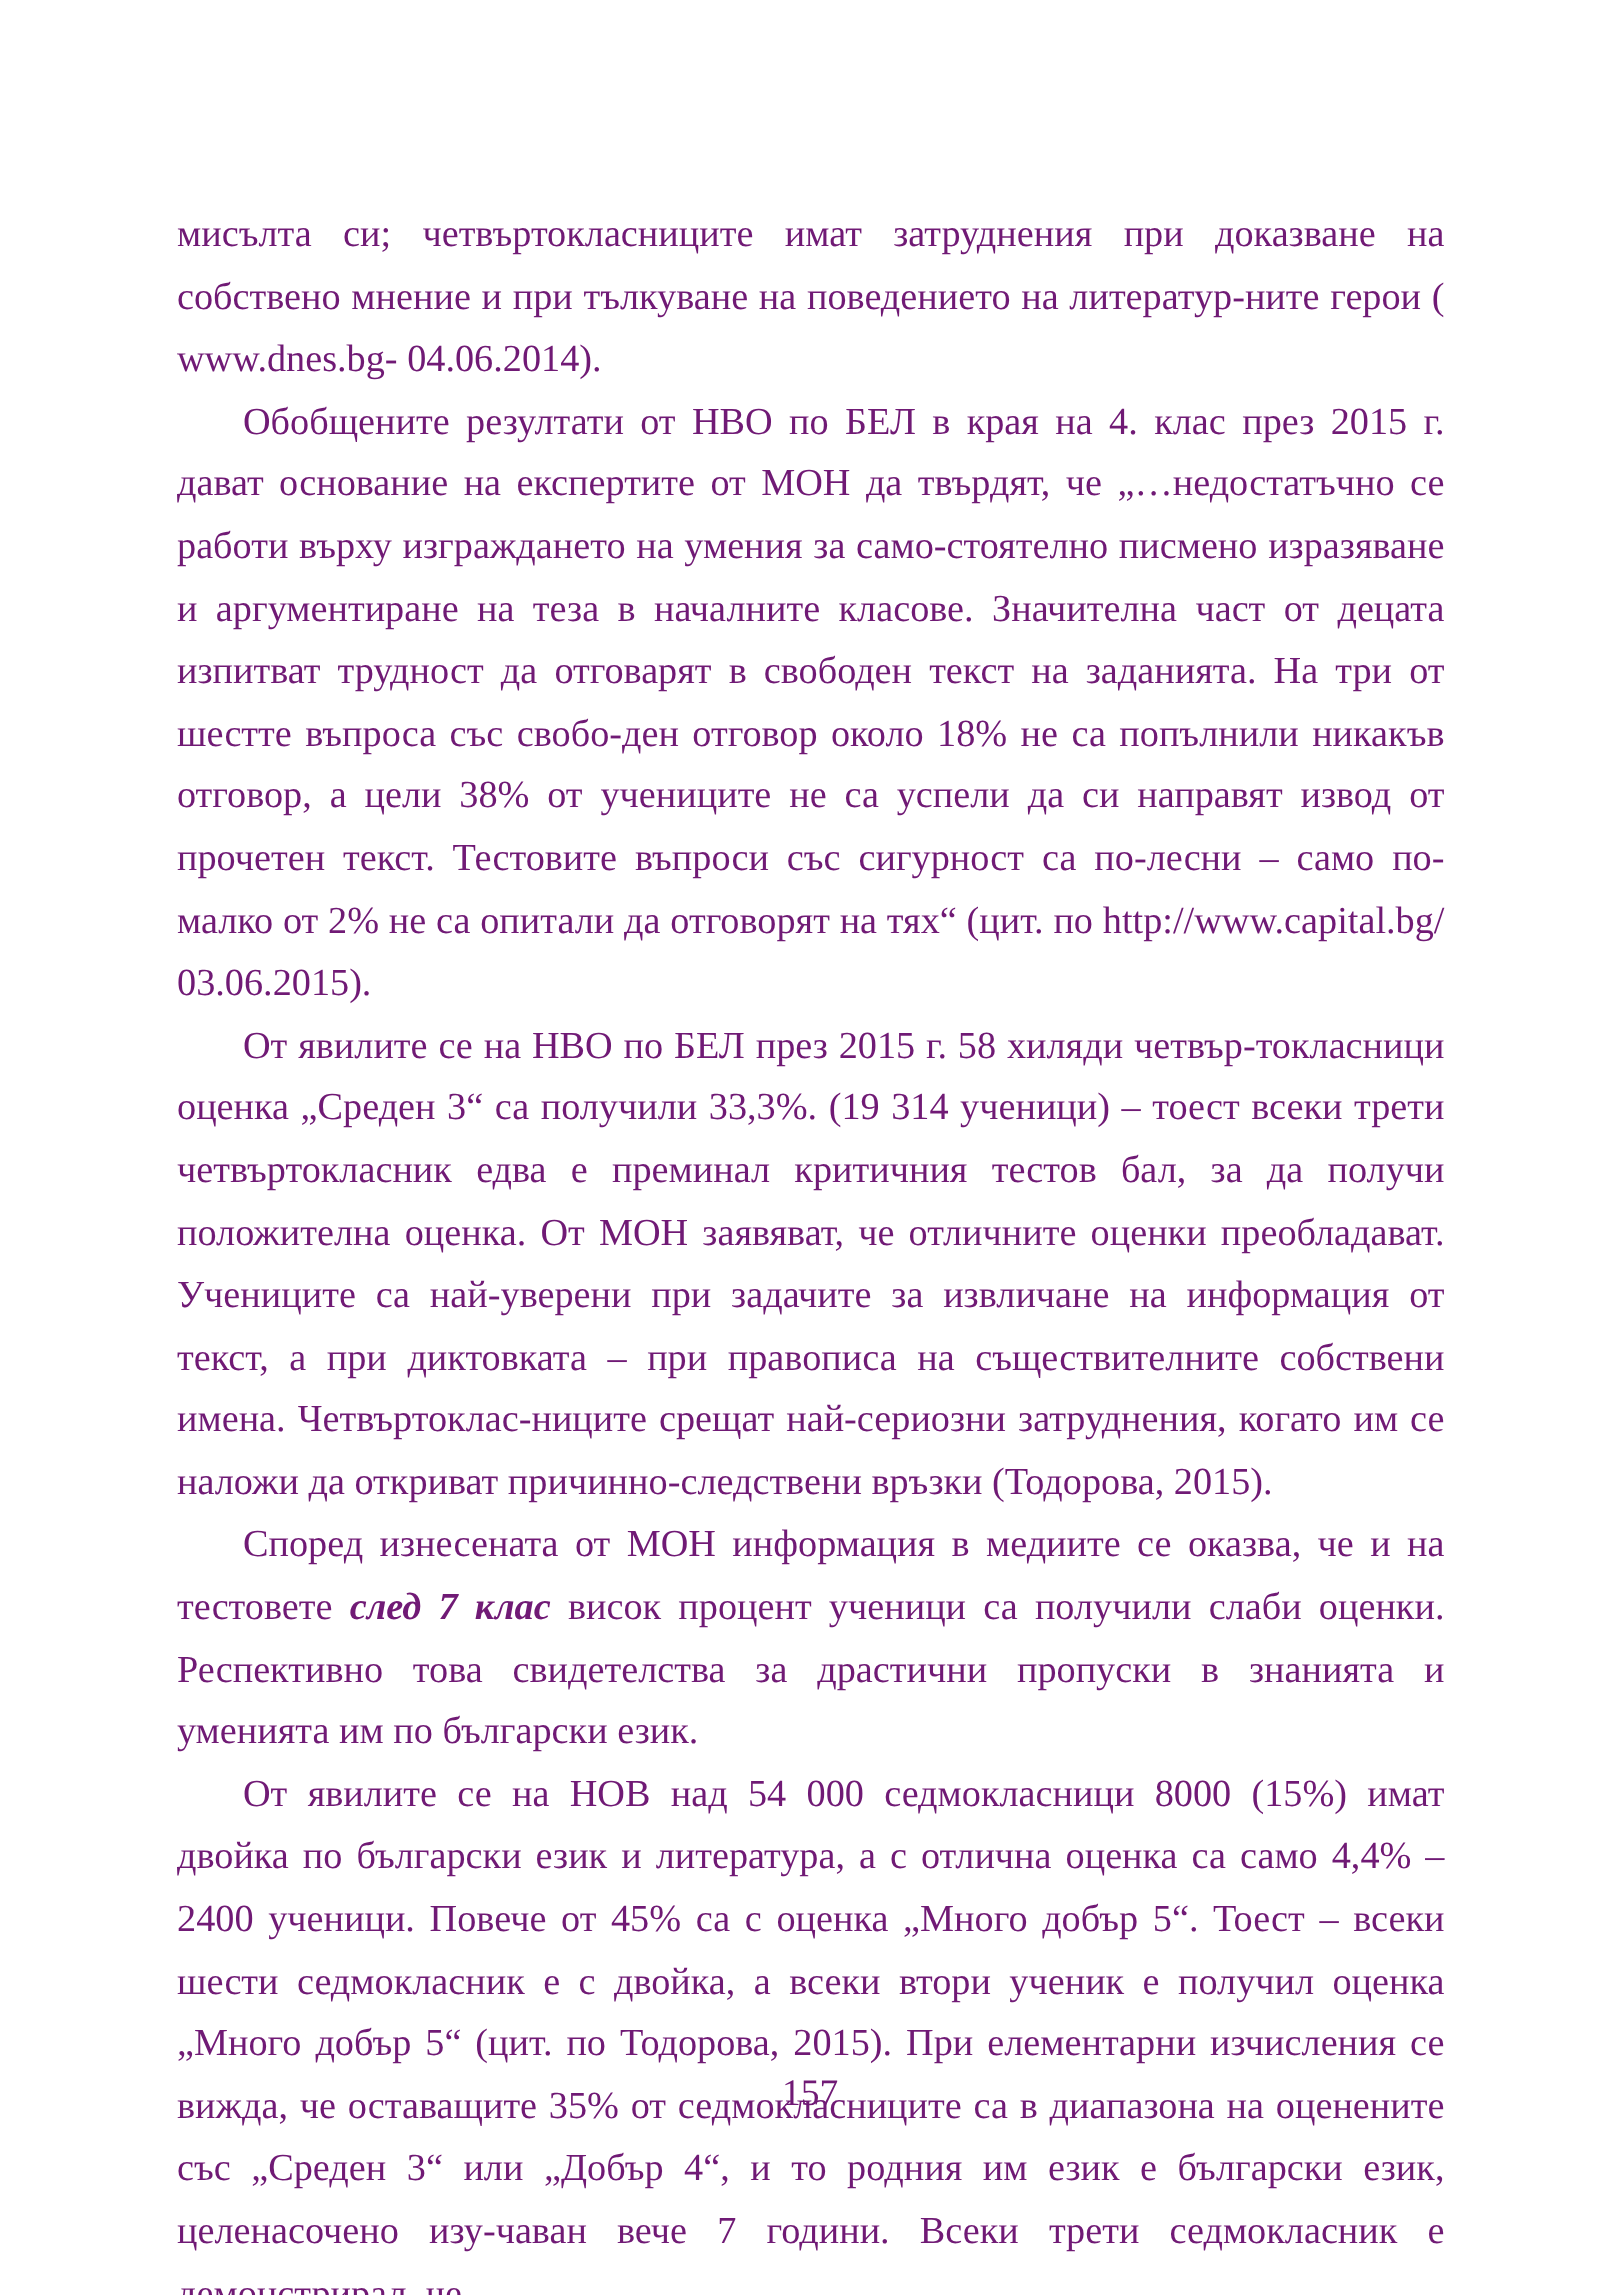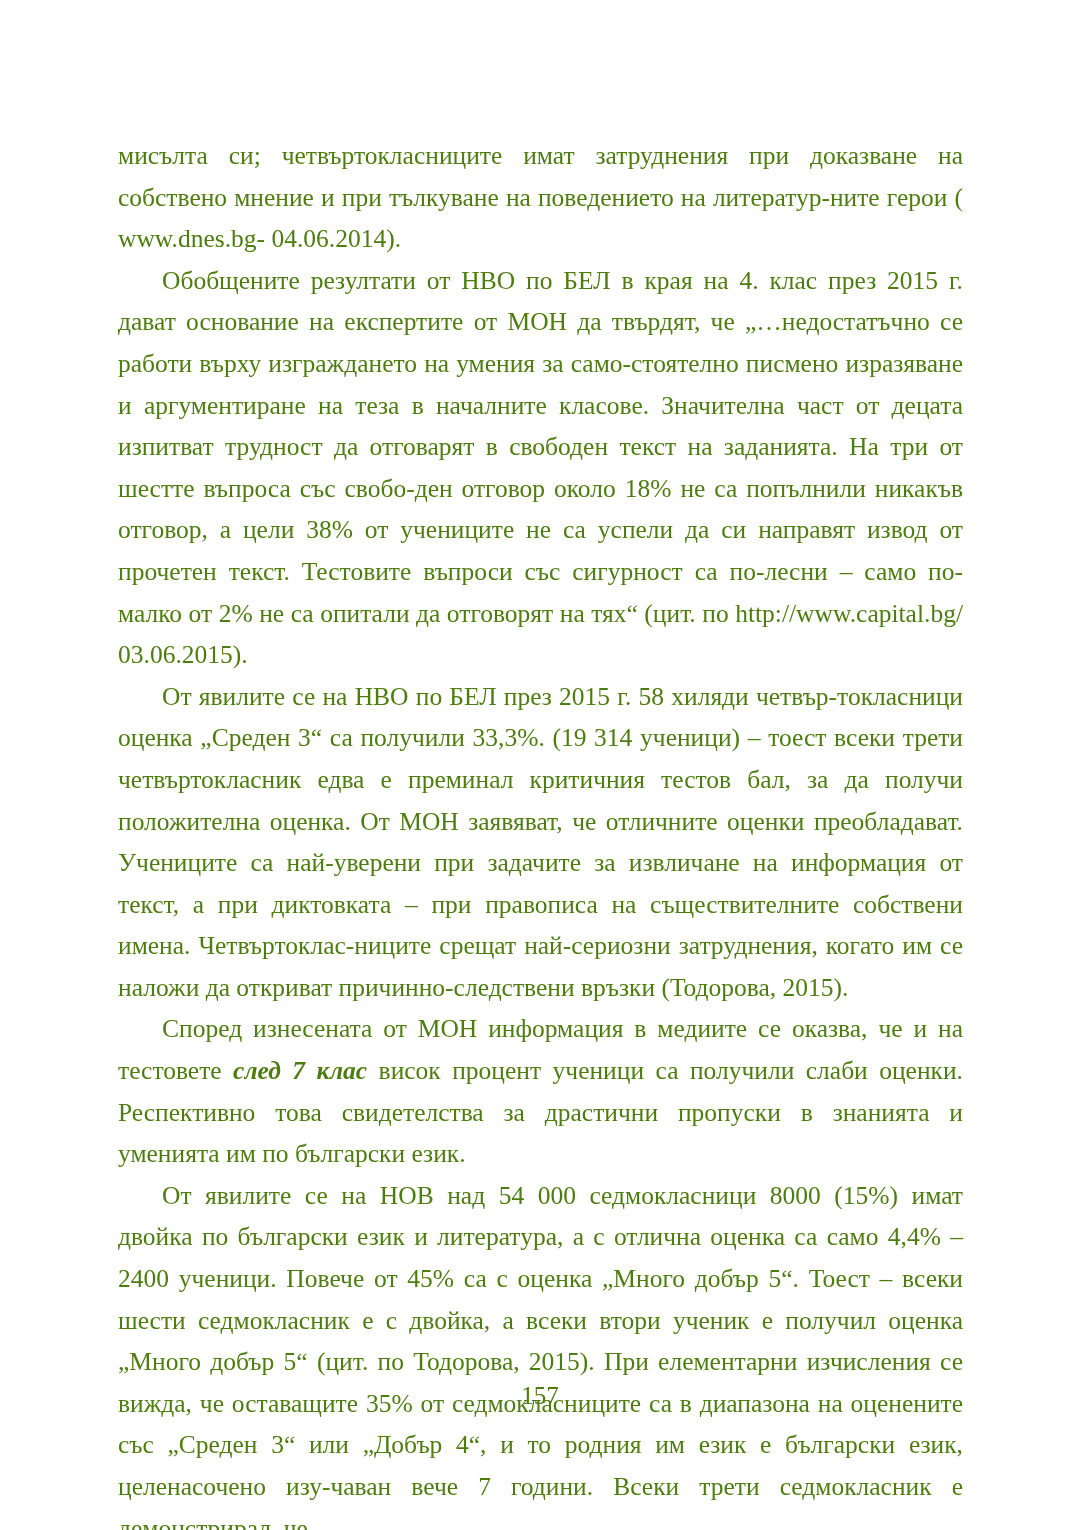--- a/index.html
+++ b/index.html
@@ -7,21 +7,21 @@
     padding: 0;
     background: #ffffff;
   }
   .page {
     position: relative;
     width: 1080px;
     height: 1530px;
     background: #ffffff;
     box-sizing: border-box;
     font-family: "Liberation Serif", "DejaVu Serif", serif;
-    color: #4d7c0f;
+    color: #701a75;
     overflow: hidden;
   }
   .content {
     position: absolute;
     left: 118px;
     top: 135px;
     width: 845px;
   }
   p.para {
     margin: 0;

